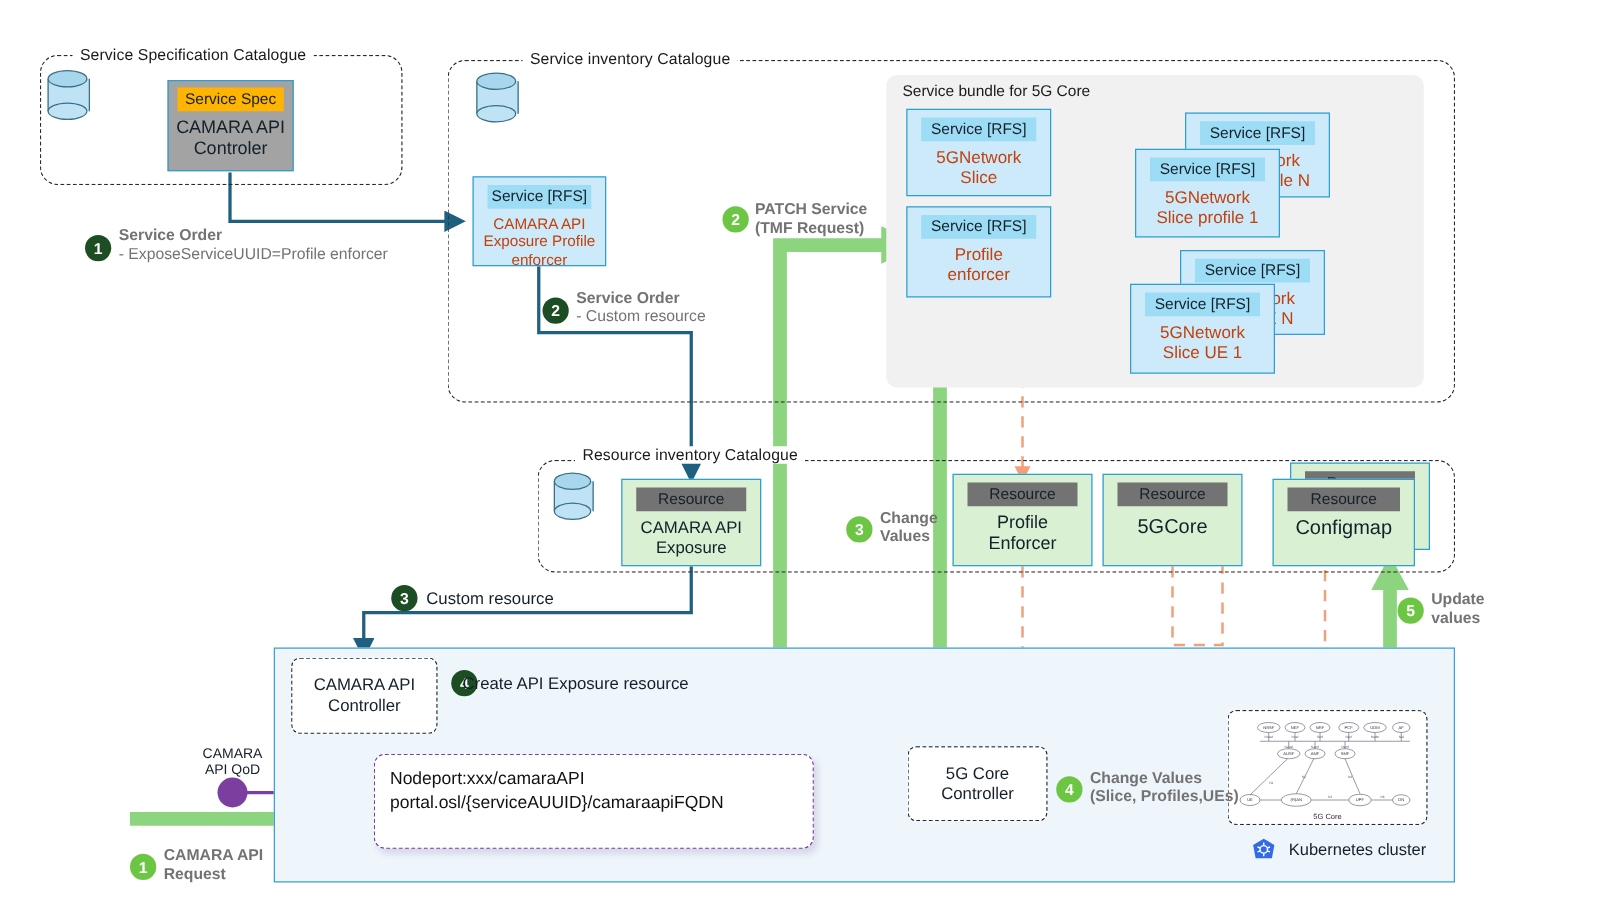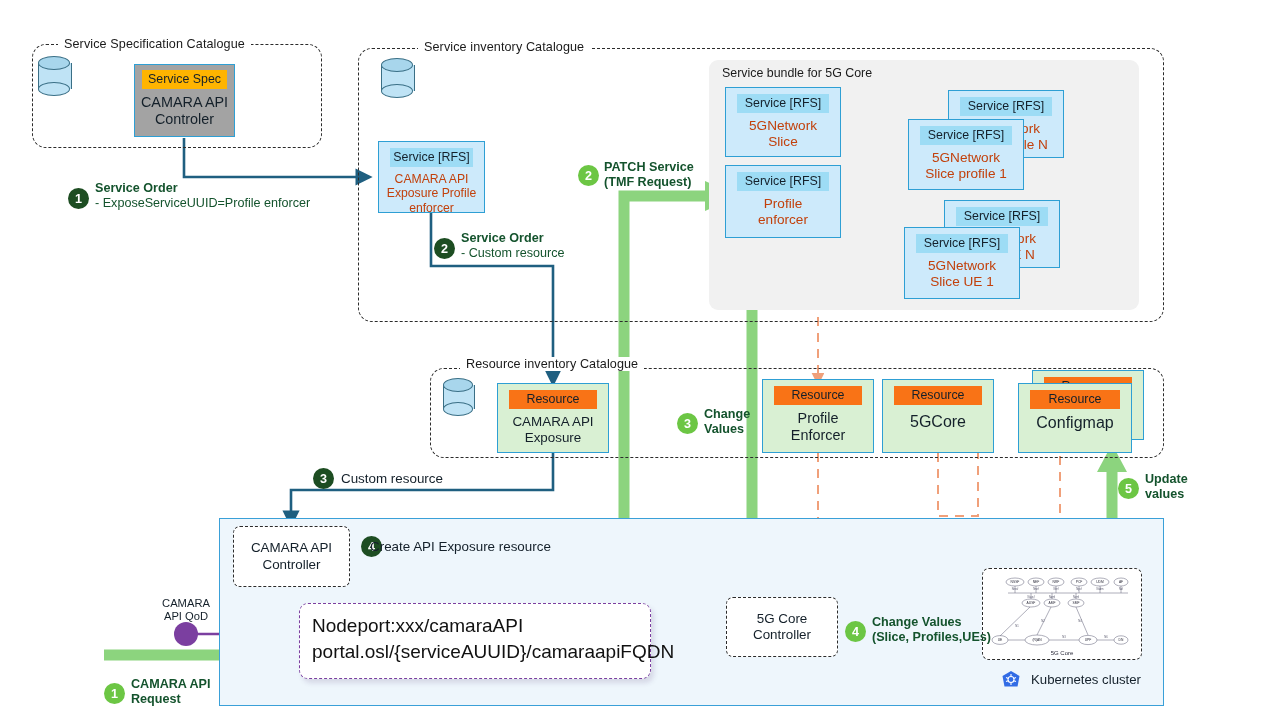--- a/index.html
+++ b/index.html
@@ -24,21 +24,21 @@
   
   .card{border:1.3px solid #2e9fd4;background:#cdeafb;display:flex;flex-direction:column;
         align-items:center;}
   .card .hd{width:calc(100% - 22px);margin:6px 11px 2px;background:#9ddcf5;
             font-size:12.4px;text-align:center;padding:2px 0 3px;color:#14202a;}
   .card .bd{font-size:13.6px;text-align:center;line-height:1.18;padding:3px 5px 5px;
             color:#c2410c;}
 
   .card-green{border:1.3px solid #2e9fd4;background:#d9f0d3;display:flex;flex-direction:column;
               align-items:center;}
-  .card-green .hd{width:calc(100% - 22px);margin:6px 11px 2px;background:#f97316;
+  .card-green .hd{width:calc(100% - 22px);margin:6px 11px 2px;background:#737373;
                   font-size:12.4px;text-align:center;padding:2px 0 3px;color:#14202a;}
   .card-green .bd{font-size:14.4px;text-align:center;line-height:1.18;padding:3px 5px 5px;
                   color:#14202a;}
 
   .card-amber{border:1.3px solid #2e9fd4;background:#a3a3a3;display:flex;flex-direction:column;
               }
   .card-amber .hd{width:calc(100% - 14px);margin:5px 7px 2px;background:#ffb400;
                   font-size:12.4px;text-align:center;padding:2px 0 3px;color:#14202a;}
   .card-amber .bd{font-size:14.4px;text-align:center;line-height:1.2;padding:3px 5px 6px;
                   color:#14202a;}
@@ -52,28 +52,28 @@
            display:flex;align-items:center;justify-content:center;text-align:center;
            font-size:13.4px;line-height:1.2;color:#14202a;}
 
   
   .cluster{border:1.3px solid #3aa0d8;background:#eef6fc;}
 
   
   .note{border:1.4px dashed #7b3fa0;border-radius:9px;background:#ffffff;
         box-shadow:3px 4px 5px rgba(90,60,120,.16);padding:9px 12px;}
   .note .t1{font-size:13.4px;font-weight:bold;color:#111;margin-bottom:2px;}
-  .note .t2{font-size:19px;color:#111;line-height:1.35;}
+  .note .t2{font-size:14px;color:#111;line-height:1.35;}
 
   
   .badge{border-radius:50%;display:flex;align-items:center;justify-content:center;
          color:#ffffff;font-size:12.6px;font-weight:bold;width:21px;height:21px;}
   .badge.dark{background:#1d4d22;}
   .badge.light{background:#6cc644;}
-  .steplbl{font-size:12.6px;line-height:1.22;color:#14532d;white-space:nowrap;}
+  .steplbl{font-size:12.6px;line-height:1.22;color:#737373;white-space:nowrap;}
   .steplbl b{font-weight:bold;}
   .steplbl .sub{font-weight:normal;}
 
   .plainlbl{font-size:13.4px;color:#14202a;white-space:nowrap;}
   .tinylbl{font-size:11.2px;color:#14202a;text-align:center;line-height:1.2;}
 
   svg.layer{position:absolute;left:0;top:0;width:1280px;height:720px;pointer-events:none;}
   .k8s-label{font-size:13.2px;color:#14202a;}
 </style>
 </head>

